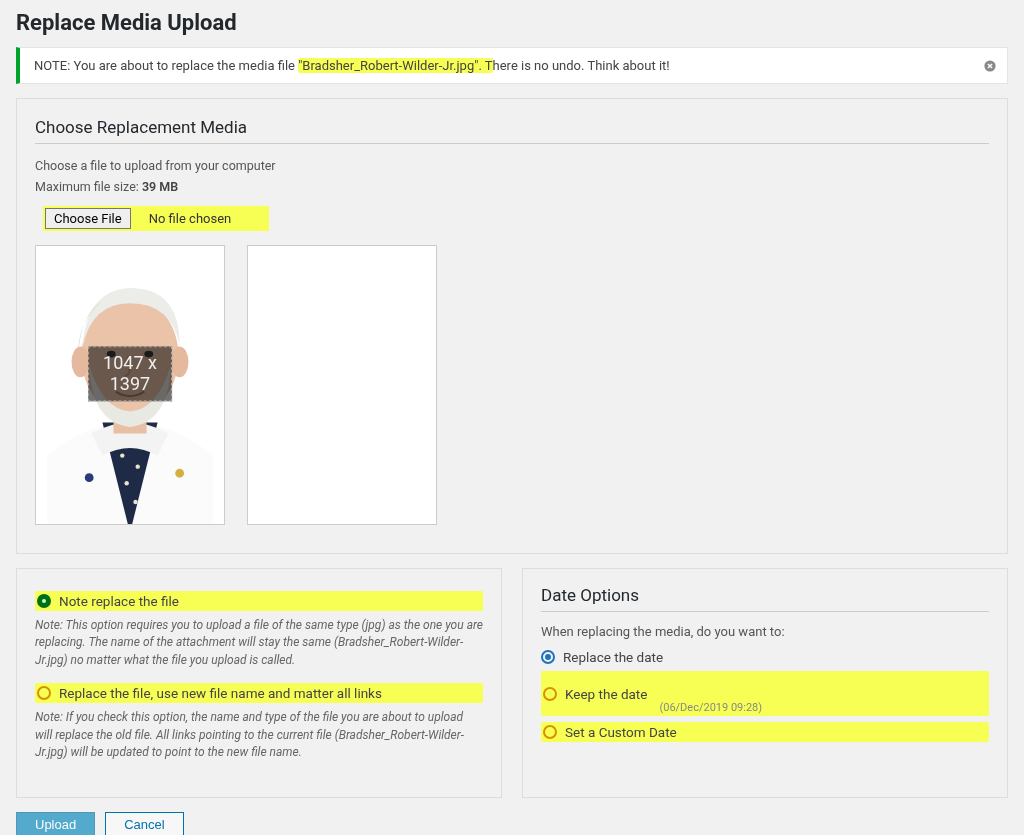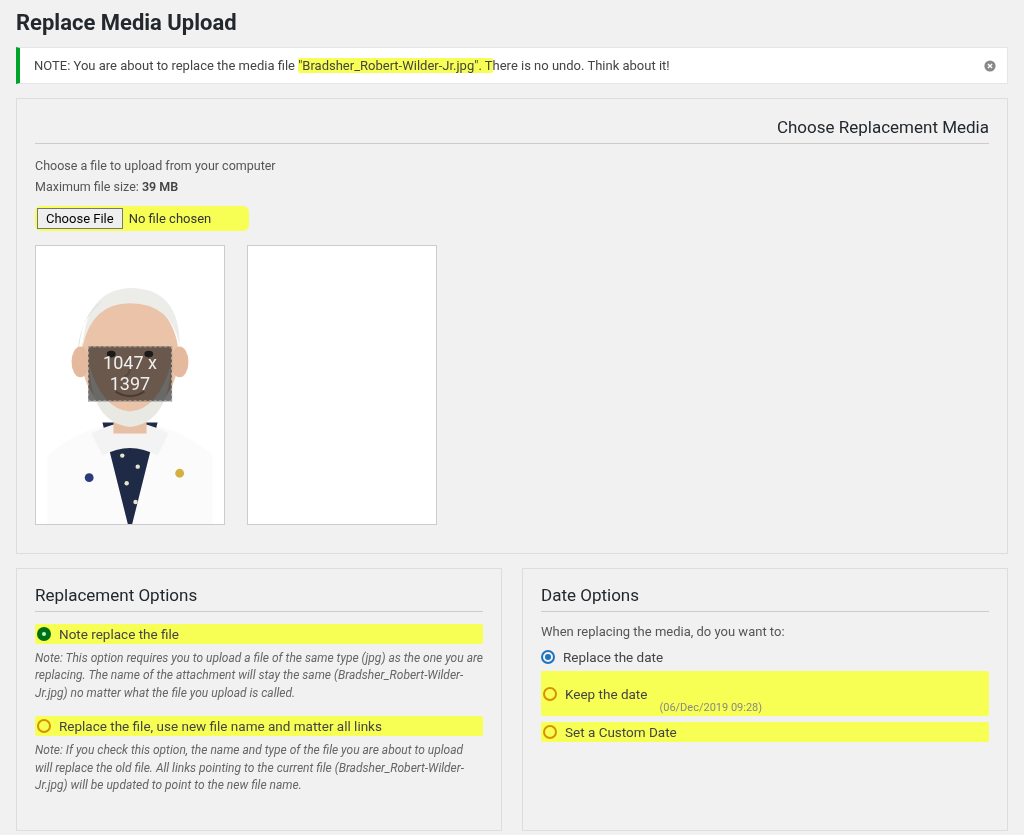--- a/index.html
+++ b/index.html
@@ -61,38 +61,36 @@
     margin-top: 14px;
     box-sizing: border-box;
   }
   .box h2 {
     font-size: 17px;
     font-weight: 400;
     color: #23282d;
     padding-bottom: 6px;
     border-bottom: 1px solid #ccc;
     margin: 0 0 14px 0;
-    text-align: right;
   }
   .meta {
     font-size: 12.5px;
     color: #555;
     margin: 6px 0;
   }
   .meta strong { font-weight: 600; color: #444; }
 
   
   .file-row {
     display: inline-flex;
     align-items: center;
-    gap: 6px;
+    gap: 18px;
     padding: 2px 38px 2px 2px;
     background: var(--hl);
-    margin: 6px 0 0 0;
-    border-radius: 6px;
+    margin: 6px 0 0 8px;
   }
   .file-btn {
     font: inherit;
     background: #efefef;
     border: 1px solid #767676;
     padding: 2px 8px;
     cursor: pointer;
   }
   .file-status { font-size: 13px; color: #333; }
 
@@ -308,21 +306,20 @@
         <div class="dimbadge"><span>1047 x</span>
 <span>1397</span></div>
       </div>
       <div class="preview"></div>
     </div>
   </div>
 
   <div class="cols">
 
     <div class="col">
-      <h2>Replacement Options</h2>
 
       <div class="opt hl">
         <span class="radio green"></span>
         <label>Note replace the file</label>
       </div>
       <div class="note">Note: This option requires you to upload a file of the same type (jpg) as the one you are replacing. The name of the attachment will stay the same (Bradsher_Robert-Wilder-Jr.jpg) no matter what the file you upload is called.</div>
 
       <div class="opt hl">
         <span class="radio orange"></span>
         <label>Replace the file, use new file name and matter all links</label>

